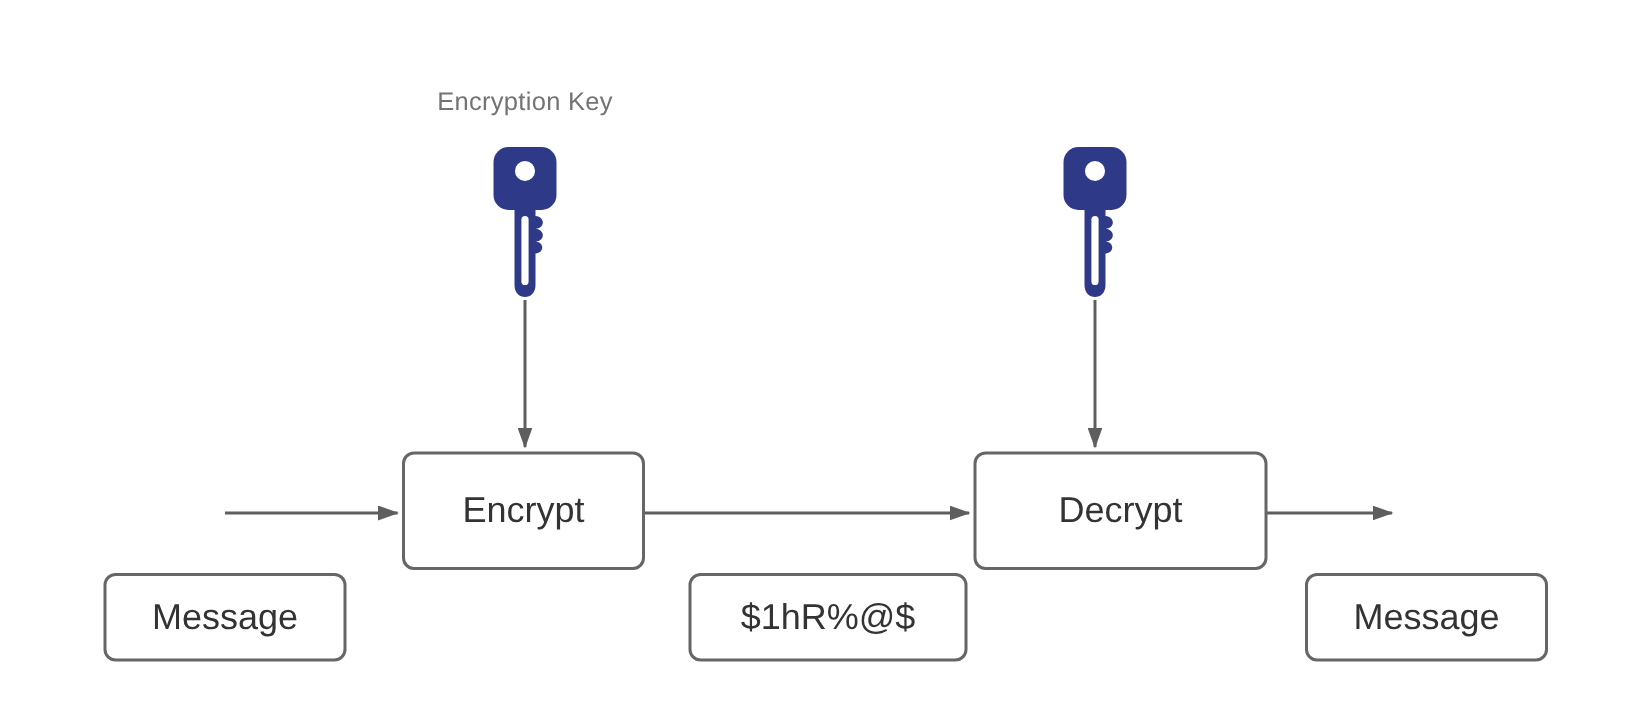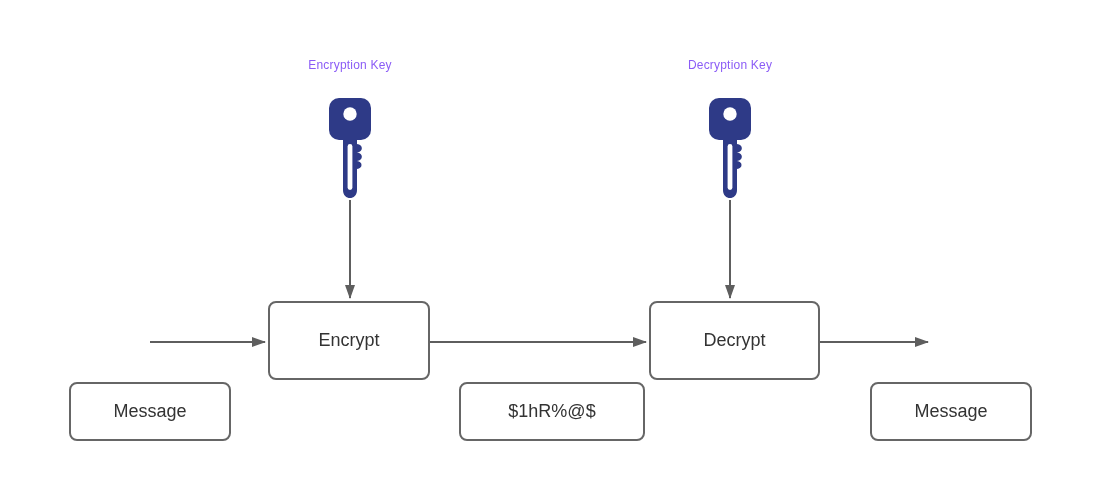--- a/index.html
+++ b/index.html
@@ -8,45 +8,45 @@
     width: 1100px;
     height: 484px;
     background: #ffffff;
     font-family: "Liberation Sans", "DejaVu Sans", sans-serif;
     overflow: hidden;
   }
   .key-label {
     position: absolute;
     width: 240px;
     text-align: center;
-    font-size: 12px;
-    color: #8b5cf6;
+    font-size: 17px;
+    color: #737373;
     letter-spacing: 0.2px;
   }
   .label-enc { left: 230px; top: 58px; }
   .label-dec { left: 610px; top: 58px; }
 
   .key-icon { position: absolute; width: 60px; height: 104px; }
   .key-enc { left: 320px; top: 98px; }
   .key-dec { left: 700px; top: 98px; }
 
   .node {
     position: absolute;
     box-sizing: border-box;
     background: #ffffff;
     border: 2px solid #666666;
     border-radius: 8px;
     display: flex;
     align-items: center;
     justify-content: center;
-    font-size: 18px;
+    font-size: 24px;
     color: #333333;
   }
   .node-encrypt  { left: 268px; top: 301px; width: 162px; height: 79px; }
-  .node-decrypt  { left: 649px; top: 301px; width: 171px; height: 79px; }
+  .node-decrypt  { left: 649px; top: 301px; width: 196px; height: 79px; }
   .node-msg-in   { left:  69px; top: 382px; width: 162px; height: 59px; }
   .node-cipher   { left: 459px; top: 382px; width: 186px; height: 59px; }
   .node-msg-out  { left: 870px; top: 382px; width: 162px; height: 59px; }
 
   .arrow-layer {
     position: absolute;
     left: 0; top: 0;
     width: 1100px; height: 484px;
     pointer-events: none;
   }
@@ -63,21 +63,20 @@
       </marker>
     </defs>
     <line x1="350" y1="200" x2="350" y2="298" stroke="#5e5e5e" stroke-width="2" marker-end="url(#ah)"></line>
     <line x1="730" y1="200" x2="730" y2="298" stroke="#5e5e5e" stroke-width="2" marker-end="url(#ah)"></line>
     <line x1="150" y1="342" x2="265" y2="342" stroke="#5e5e5e" stroke-width="2" marker-end="url(#ah)"></line>
     <line x1="430" y1="342" x2="646" y2="342" stroke="#5e5e5e" stroke-width="2" marker-end="url(#ah)"></line>
     <line x1="812" y1="342" x2="928" y2="342" stroke="#5e5e5e" stroke-width="2" marker-end="url(#ah)"></line>
   </svg>
 
   <div class="key-label label-enc">Encryption Key</div>
-  <div class="key-label label-dec">Decryption Key</div>
 
   <svg class="key-icon key-enc" viewBox="0 0 60 104">
     <rect x="9" y="0" width="42" height="42" rx="10" fill="#2e3a87"></rect>
     <path d="M23,38 L37,38 L37,46 C43.5,46.5 43.5,54 37,54.5 C43.5,55 43.5,62.5 37,63 C43,63.5 43,70.5 37,71 L37,92
              C37,97.5 33.5,100 30,100 C26.5,100 23,97.5 23,92 Z" fill="#2e3a87"></path>
     <circle cx="30" cy="16" r="6.7" fill="#ffffff"></circle>
     <rect x="27.6" y="46" width="4.8" height="46" rx="2.4" fill="#ffffff"></rect>
   </svg>
 
   <svg class="key-icon key-dec" viewBox="0 0 60 104">

